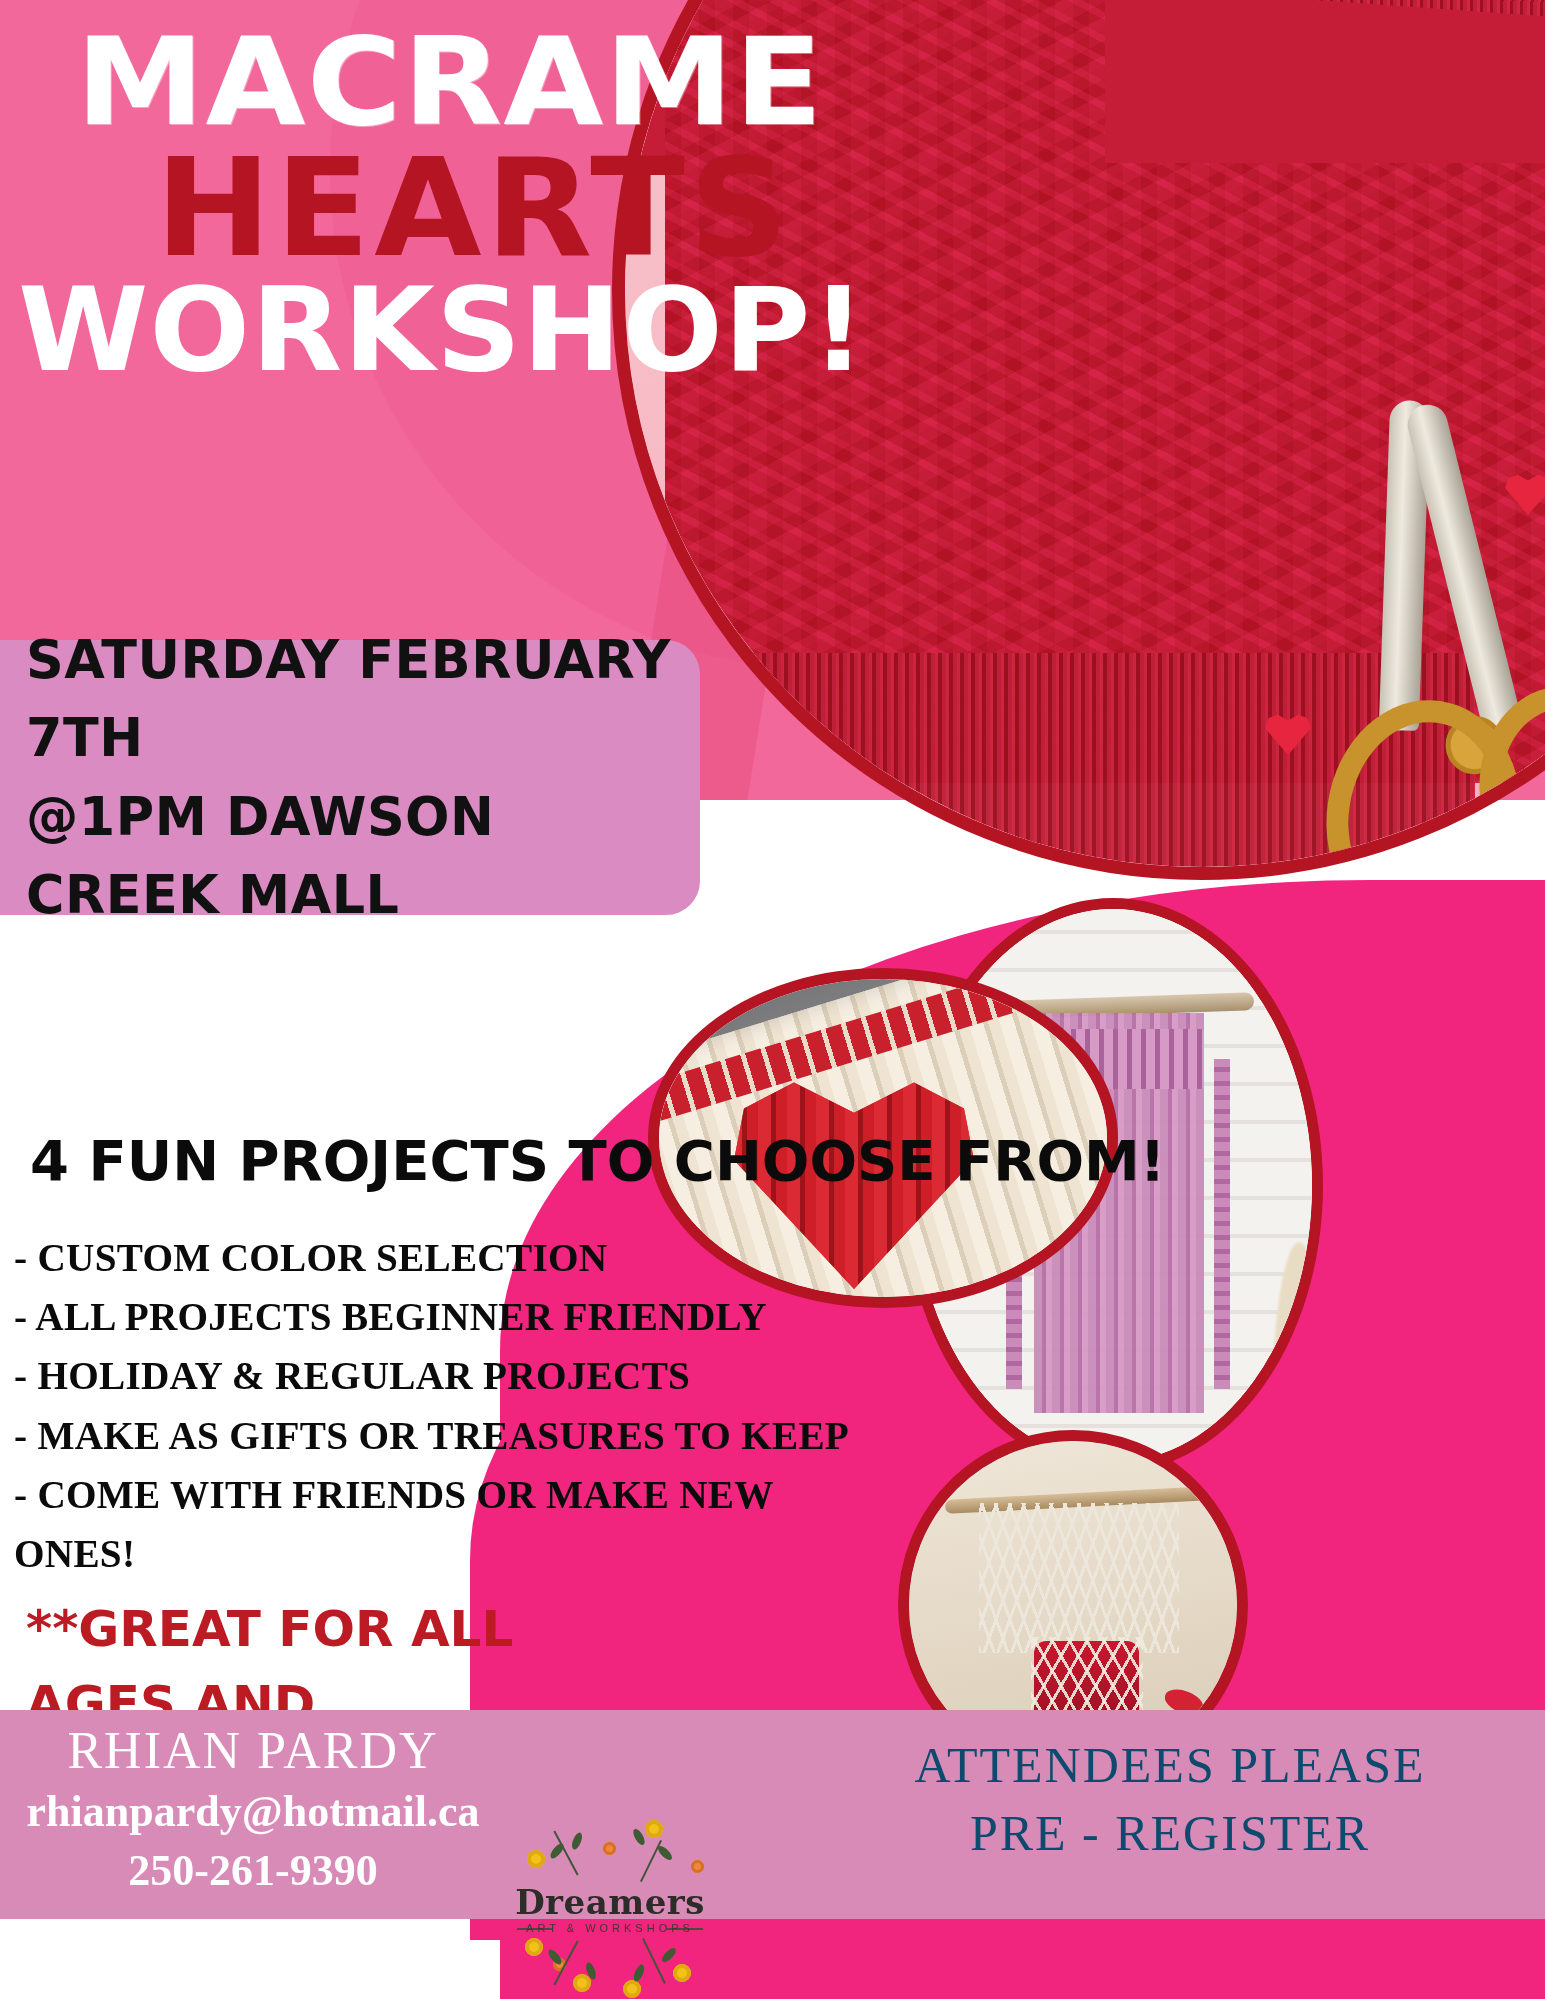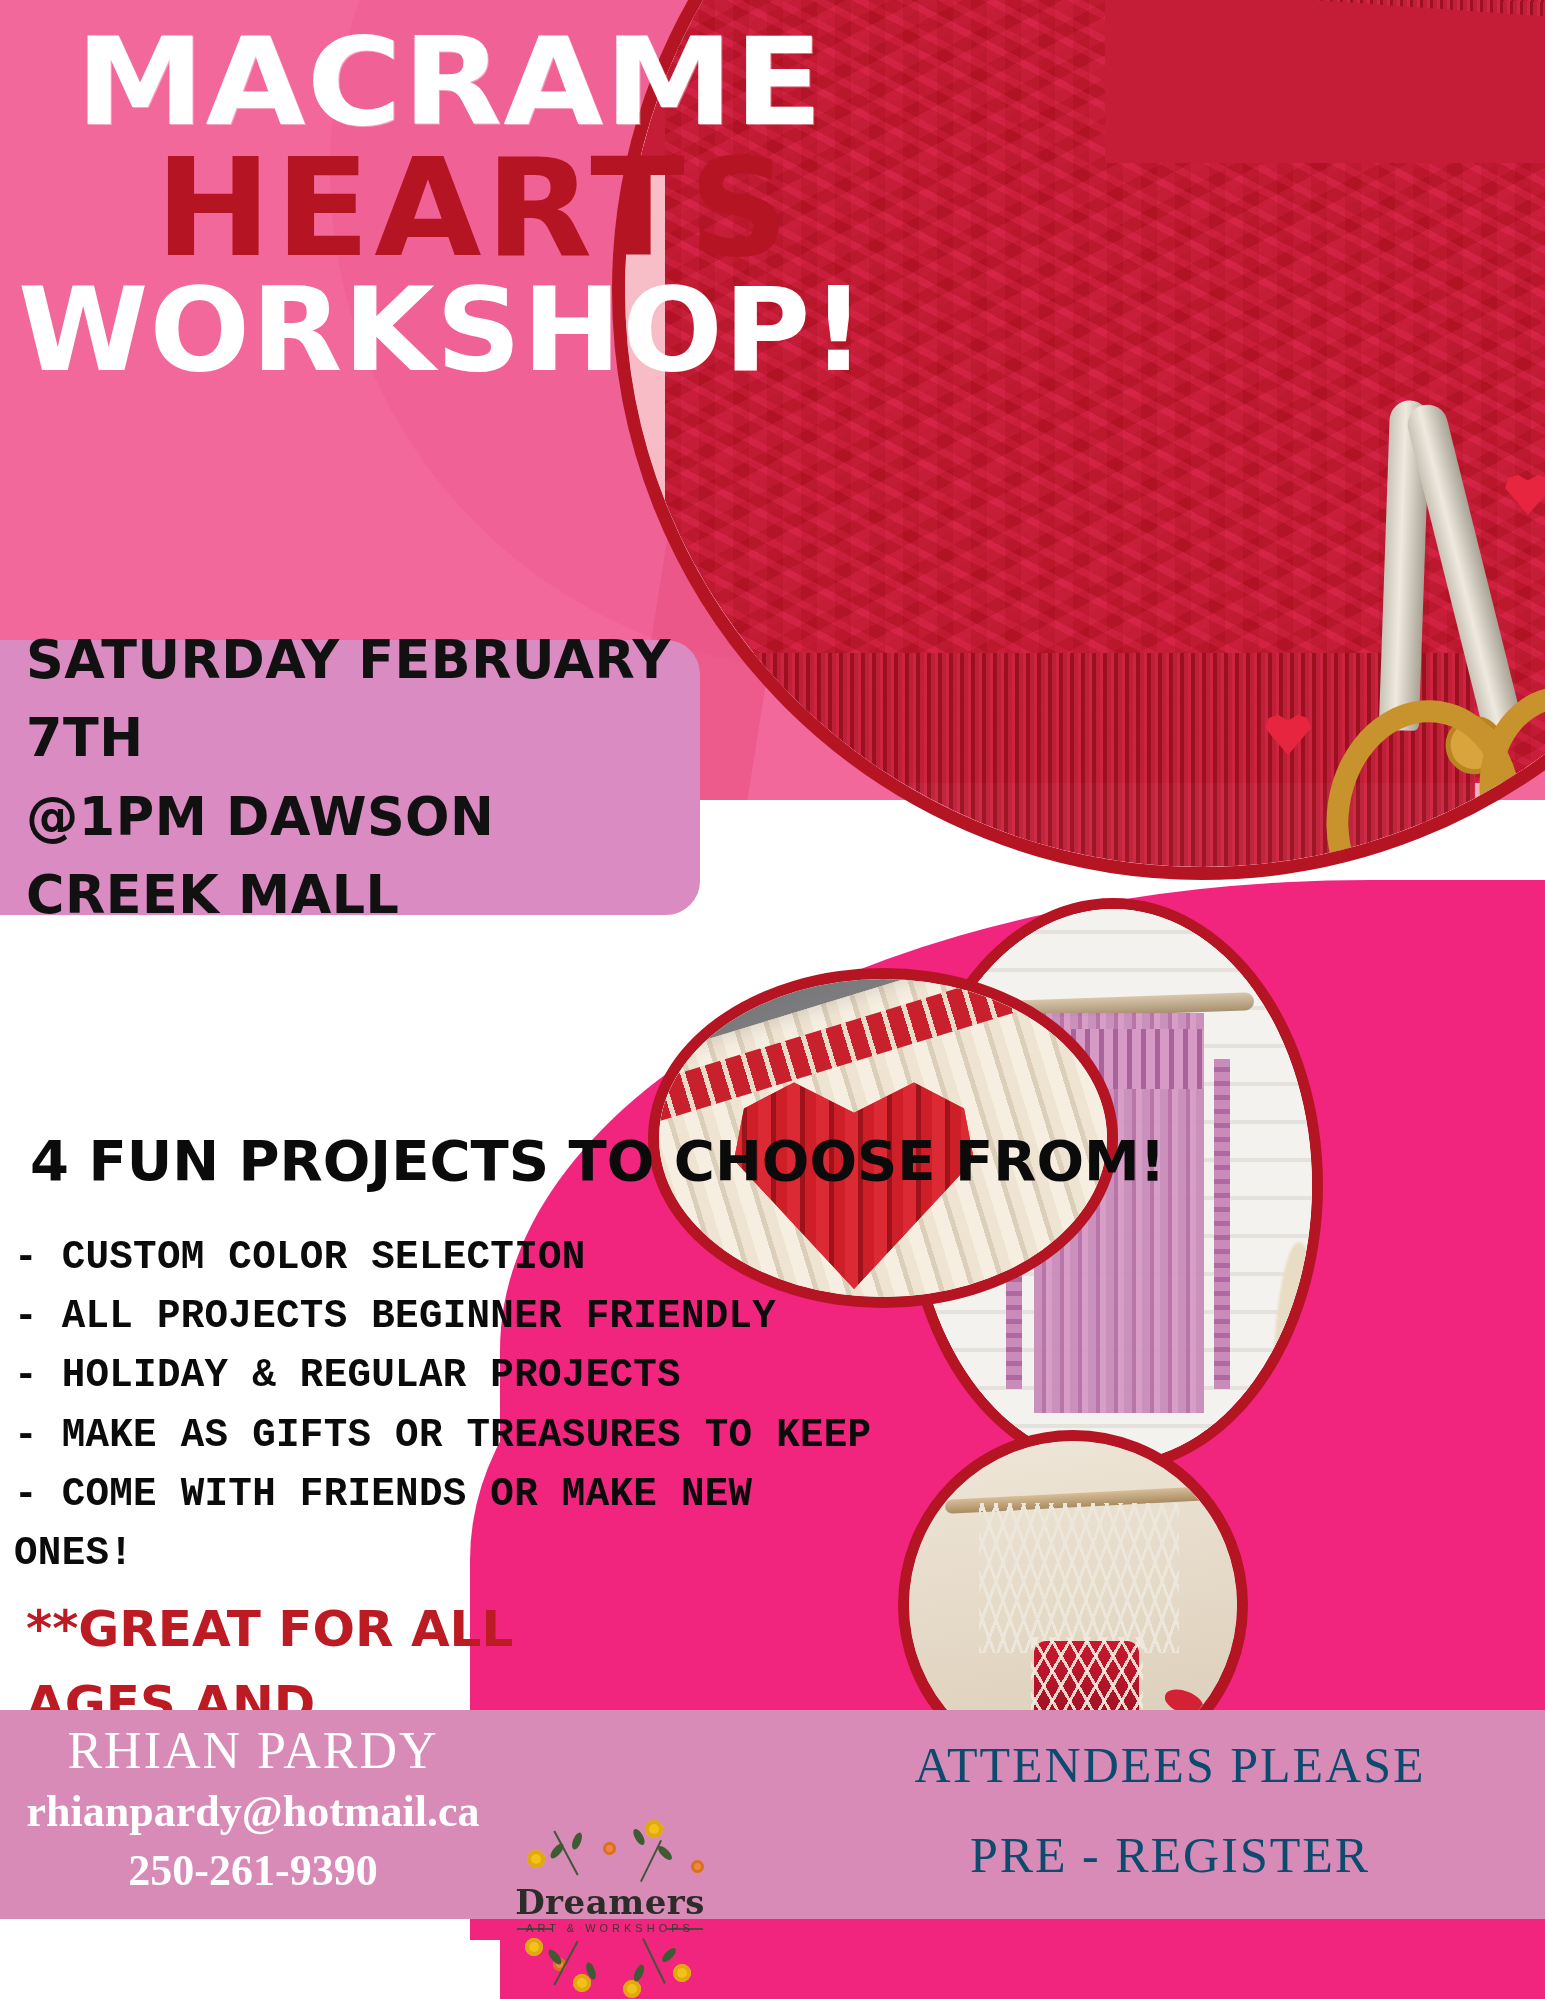--- a/index.html
+++ b/index.html
@@ -142,21 +142,21 @@
     font-weight:900;font-size:72px;color:#BC1B23;letter-spacing:1px;
     transform:scaleX(1.0);transform-origin:left center;
   }
   .projects{
     position:absolute;left:30px;top:1128px;
     font-family:"DejaVu Sans", sans-serif;
     font-weight:900;font-size:56px;color:#0b0b0b;letter-spacing:0px;
   }
   .bullets{
     position:absolute;left:14px;top:1228px;width:690px;
-    font-family:Liberation Mono, monospace;
+    font-family:Liberation Serif, serif;
     font-weight:900;font-size:40px;color:#0b0b0b;line-height:1.48;
     letter-spacing:.3px;
   }
   .bullets .b{white-space:nowrap;transform:scaleX(.98);transform-origin:left center;}
   .bullets .wrapword{margin-left:0;}
   .great{
     position:absolute;left:26px;top:1592px;width:640px;
     font-family:"DejaVu Sans", sans-serif;
     font-weight:900;font-size:50px;color:#BC1B23;line-height:1.5;
   }
@@ -220,21 +220,21 @@
   .footer{
     position:absolute;left:0;top:1710px;width:1545px;height:209px;
     background:#D98BB8;
   }
   .f-left{position:absolute;left:18px;top:10px;width:470px;text-align:center;color:#fff;}
   .f-name{font-family:"Liberation Serif", serif;font-size:52px;letter-spacing:2px;line-height:1.2;}
   .f-mail{font-family:"Liberation Serif", serif;font-weight:bold;font-size:44px;line-height:1.35;}
   .f-phone{font-family:"Liberation Serif", serif;font-weight:bold;font-size:44px;line-height:1.3;}
   .f-right{position:absolute;left:860px;top:22px;width:620px;text-align:center;color:#0c4a6e;}
   .f-r1{font-family:"Liberation Serif", serif;font-size:50px;letter-spacing:2px;line-height:1.35;}
-  .f-r2{font-family:"Liberation Serif", serif;font-size:50px;letter-spacing:2px;line-height:1.35;margin-top:22px;}
+  .f-r2{font-family:"Liberation Serif", serif;font-size:50px;letter-spacing:2px;line-height:1.35;}
 
   
   .logo{position:absolute;left:495px;top:1798px;width:230px;height:200px;}
   .logo-name{
     position:absolute;left:0;top:84px;width:230px;text-align:center;
     font-family:"DejaVu Serif", serif;font-weight:bold;font-size:34px;color:#2C2C28;
     letter-spacing:.5px;
   }
   .logo-sub{
     position:absolute;left:0;top:124px;width:230px;text-align:center;

